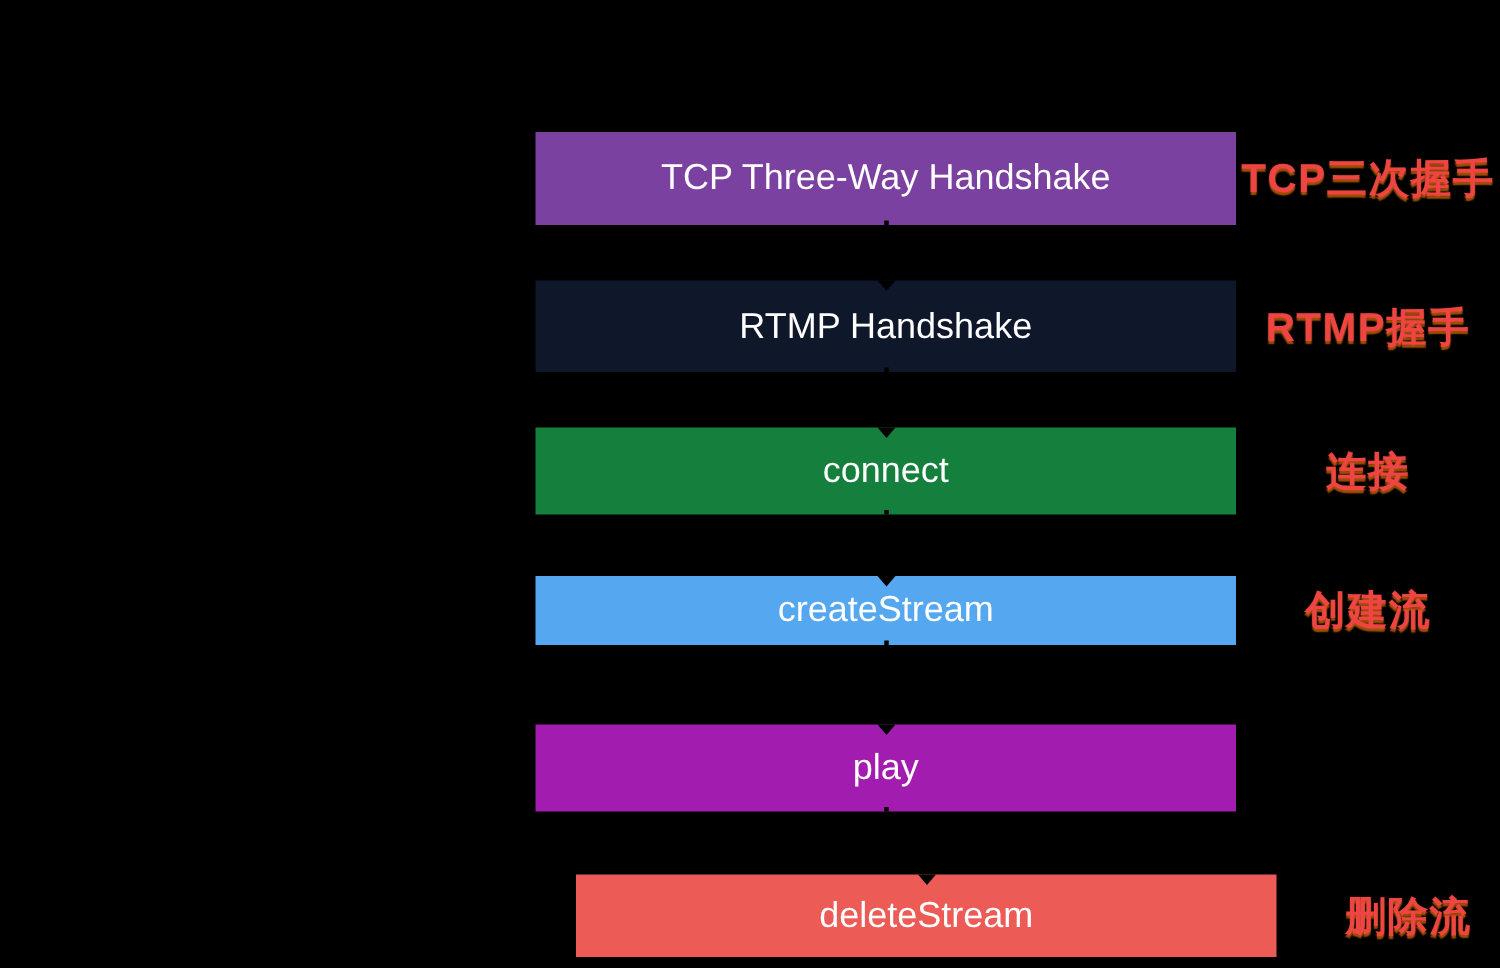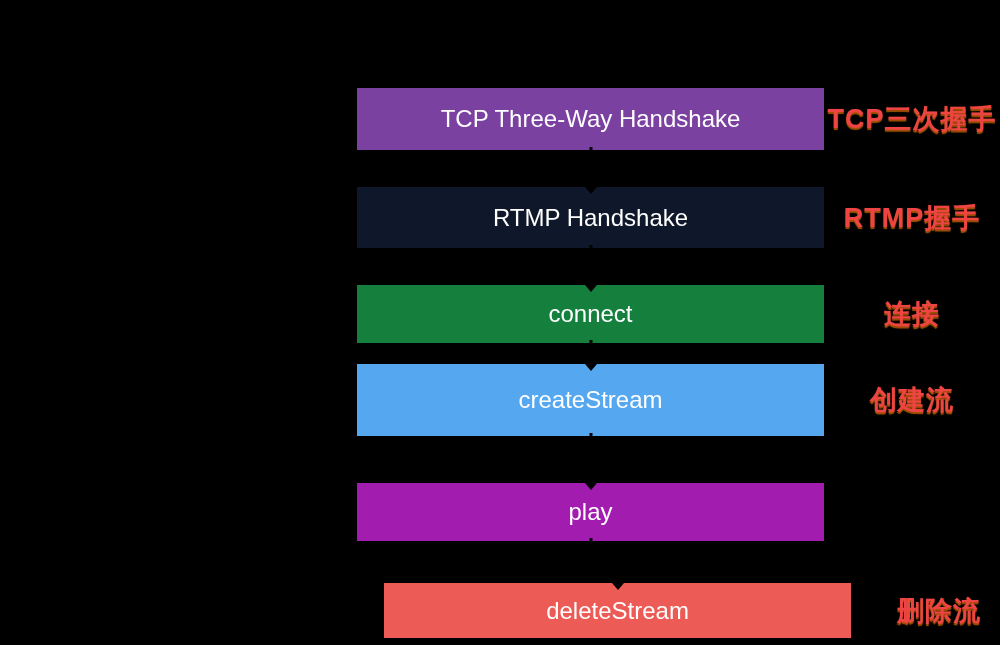--- a/index.html
+++ b/index.html
@@ -7,21 +7,21 @@
     width:1000px;height:645px;
     background:#000000;
     font-family:"Liberation Sans", sans-serif;
     position:relative;overflow:hidden;
   }
   .stage{position:absolute;inset:0;}
   .row{position:absolute;left:357px;width:643px;display:flex;justify-content:space-between;}
   .row-0{top:88px;height:62px;}
   .row-1{top:187px;height:61px;}
   .row-2{top:285px;height:58px;}
-  .row-3{top:364px;height:72px;}
+  .row-3{top:384px;height:46px;}
   .row-4{top:483px;height:58px;}
   .row-5{top:583px;height:55px;padding-left:27px;}
   .box{
     width:467px;flex:0 0 467px;position:relative;
     display:flex;align-items:center;justify-content:center;
     color:#FEFEFE;font-size:24px;line-height:1;
   }
   .arrowhead{
     position:absolute;top:0;left:50%;transform:translateX(-50%);
     width:0;height:0;

